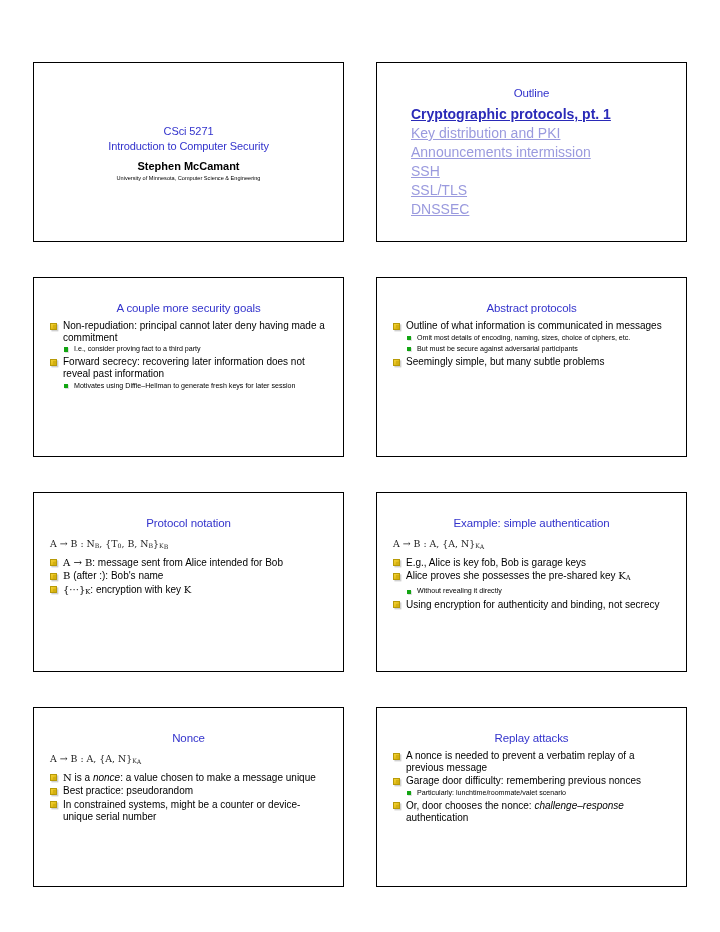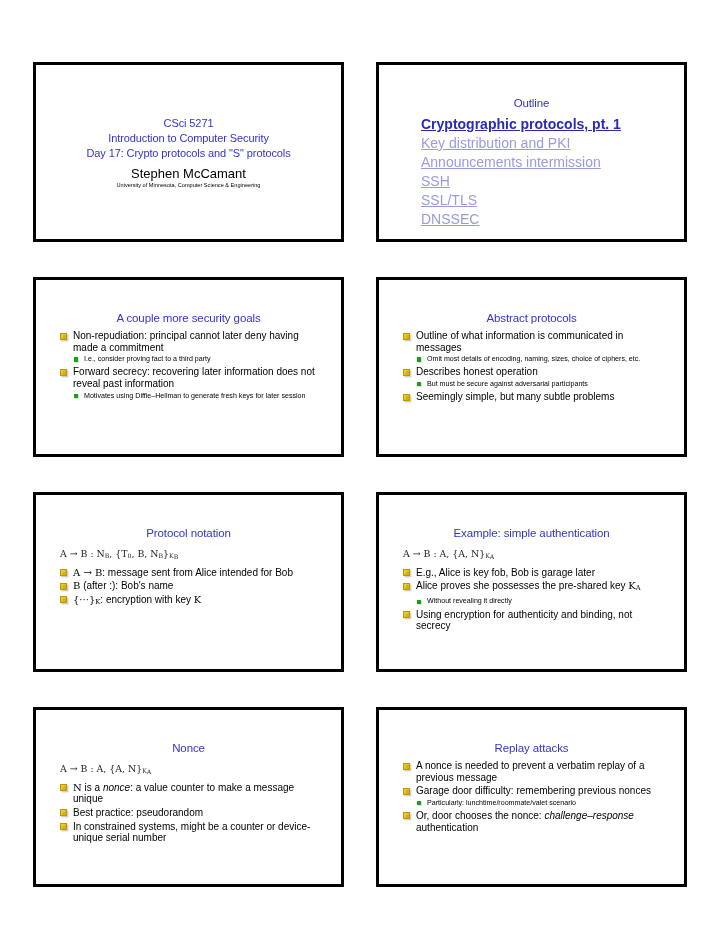--- a/index.html
+++ b/index.html
@@ -15,46 +15,47 @@
     display: grid;
     grid-template-columns: 311px 311px;
     grid-template-rows: repeat(4, 180px);
     column-gap: 32px;
     row-gap: 35px;
     background: #ffffff;
   }
   .slide {
     position: relative;
     width: 311px; height: 180px;
-    border: 3px solid #000000;
+    border: 1px solid #000000;
     background: #ffffff;
     overflow: hidden;
-    padding: 8px;
+    padding: 0;
   }
   .slide-inner {
     position: relative;
     width: 100%; height: 100%;
     padding: 8px 10px 6px 10px;
   }
 
   
   .title-slide { display: flex; flex-direction: column; justify-content: center;
                  align-items: center; text-align: center; }
   .ts-line {
     color: #3333cc;
     font-size: 11px;
     line-height: 15px;
     letter-spacing: -0.1px;
     white-space: nowrap;
   }
   .ts-author {
     color: #000000;
-    font-size: 13px;
+    font-size: 11px;
     line-height: 11px;
     margin-top: 7px;
+    font-weight: bold;
   }
   .ts-affil {
     color: #000000;
     font-size: 5.6px;
     line-height: 10px;
     margin-top: 1px;
   }
 
   
   .slide-title {
@@ -137,21 +138,20 @@
   .msub { font-size: 0.68em; vertical-align: -0.22em; }
 </style>
 </head>
 <body>
 
 <div id="handout">
     <div class="slide">
       <div class="slide-inner title-slide">
         <div class="ts-line">CSci 5271</div>
         <div class="ts-line">Introduction to Computer Security</div>
-        <div class="ts-line">Day 17: Crypto protocols and "S" protocols</div>
         <div class="ts-author">Stephen McCamant</div>
         <div class="ts-affil">University of Minnesota, Computer Science &amp; Engineering</div>
       </div>
     </div>
     <div class="slide">
       <div class="slide-inner">
         <div class="slide-title">Outline</div>
         <div class="body-area">
           <div class="outline-list">
             <div class="outline-item active">Cryptographic protocols, pt. 1</div>
@@ -183,21 +183,20 @@
     </div>
     <div class="slide">
       <div class="slide-inner">
         <div class="slide-title">Abstract protocols</div>
         <div class="body-area">
           <ul class="lvl1">
             <li class="b1"><span class="bul1"></span><span><span>Outline of what information is communicated in messages</span></span></li>
             <ul class="lvl2">
               <li class="b2"><span class="bul2"></span><span><span>Omit most details of encoding, naming, sizes, choice of ciphers, etc.</span></span></li>
             </ul>
-            <li class="b1"><span class="bul1"></span><span><span>Describes honest operation</span></span></li>
             <ul class="lvl2">
               <li class="b2"><span class="bul2"></span><span><span>But must be secure against adversarial participants</span></span></li>
             </ul>
             <li class="b1"><span class="bul1"></span><span><span>Seemingly simple, but many subtle problems</span></span></li>
           </ul>
         </div>
       </div>
     </div>
     <div class="slide">
       <div class="slide-inner">
@@ -211,37 +210,37 @@
           </ul>
         </div>
       </div>
     </div>
     <div class="slide">
       <div class="slide-inner">
         <div class="slide-title">Example: simple authentication</div>
         <div class="body-area">
           <div class="formula">A → B : A, {A, N}<sub>K<sub>A</sub></sub></div>
           <ul class="lvl1">
-            <li class="b1"><span class="bul1"></span><span><span>E.g., Alice is key fob, Bob is garage later</span></span></li>
+            <li class="b1"><span class="bul1"></span><span><span>E.g., Alice is key fob, Bob is garage keys</span></span></li>
             <li class="b1"><span class="bul1"></span><span><span>Alice proves she possesses the pre-shared key </span><span class="mathser">K</span><span class="mathser msub">A</span></span></li>
             <ul class="lvl2">
               <li class="b2"><span class="bul2"></span><span><span>Without revealing it directly</span></span></li>
             </ul>
             <li class="b1"><span class="bul1"></span><span><span>Using encryption for authenticity and binding, not secrecy</span></span></li>
           </ul>
         </div>
       </div>
     </div>
     <div class="slide">
       <div class="slide-inner">
         <div class="slide-title">Nonce</div>
         <div class="body-area">
           <div class="formula">A → B : A, {A, N}<sub>K<sub>A</sub></sub></div>
           <ul class="lvl1">
-            <li class="b1"><span class="bul1"></span><span><span class="mathser">N</span><span> is a </span><span class="it">nonce</span><span>: a value counter to make a message unique</span></span></li>
+            <li class="b1"><span class="bul1"></span><span><span class="mathser">N</span><span> is a </span><span class="it">nonce</span><span>: a value chosen to make a message unique</span></span></li>
             <li class="b1"><span class="bul1"></span><span><span>Best practice: pseudorandom</span></span></li>
             <li class="b1"><span class="bul1"></span><span><span>In constrained systems, might be a counter or device-unique serial number</span></span></li>
           </ul>
         </div>
       </div>
     </div>
     <div class="slide">
       <div class="slide-inner">
         <div class="slide-title">Replay attacks</div>
         <div class="body-area">

